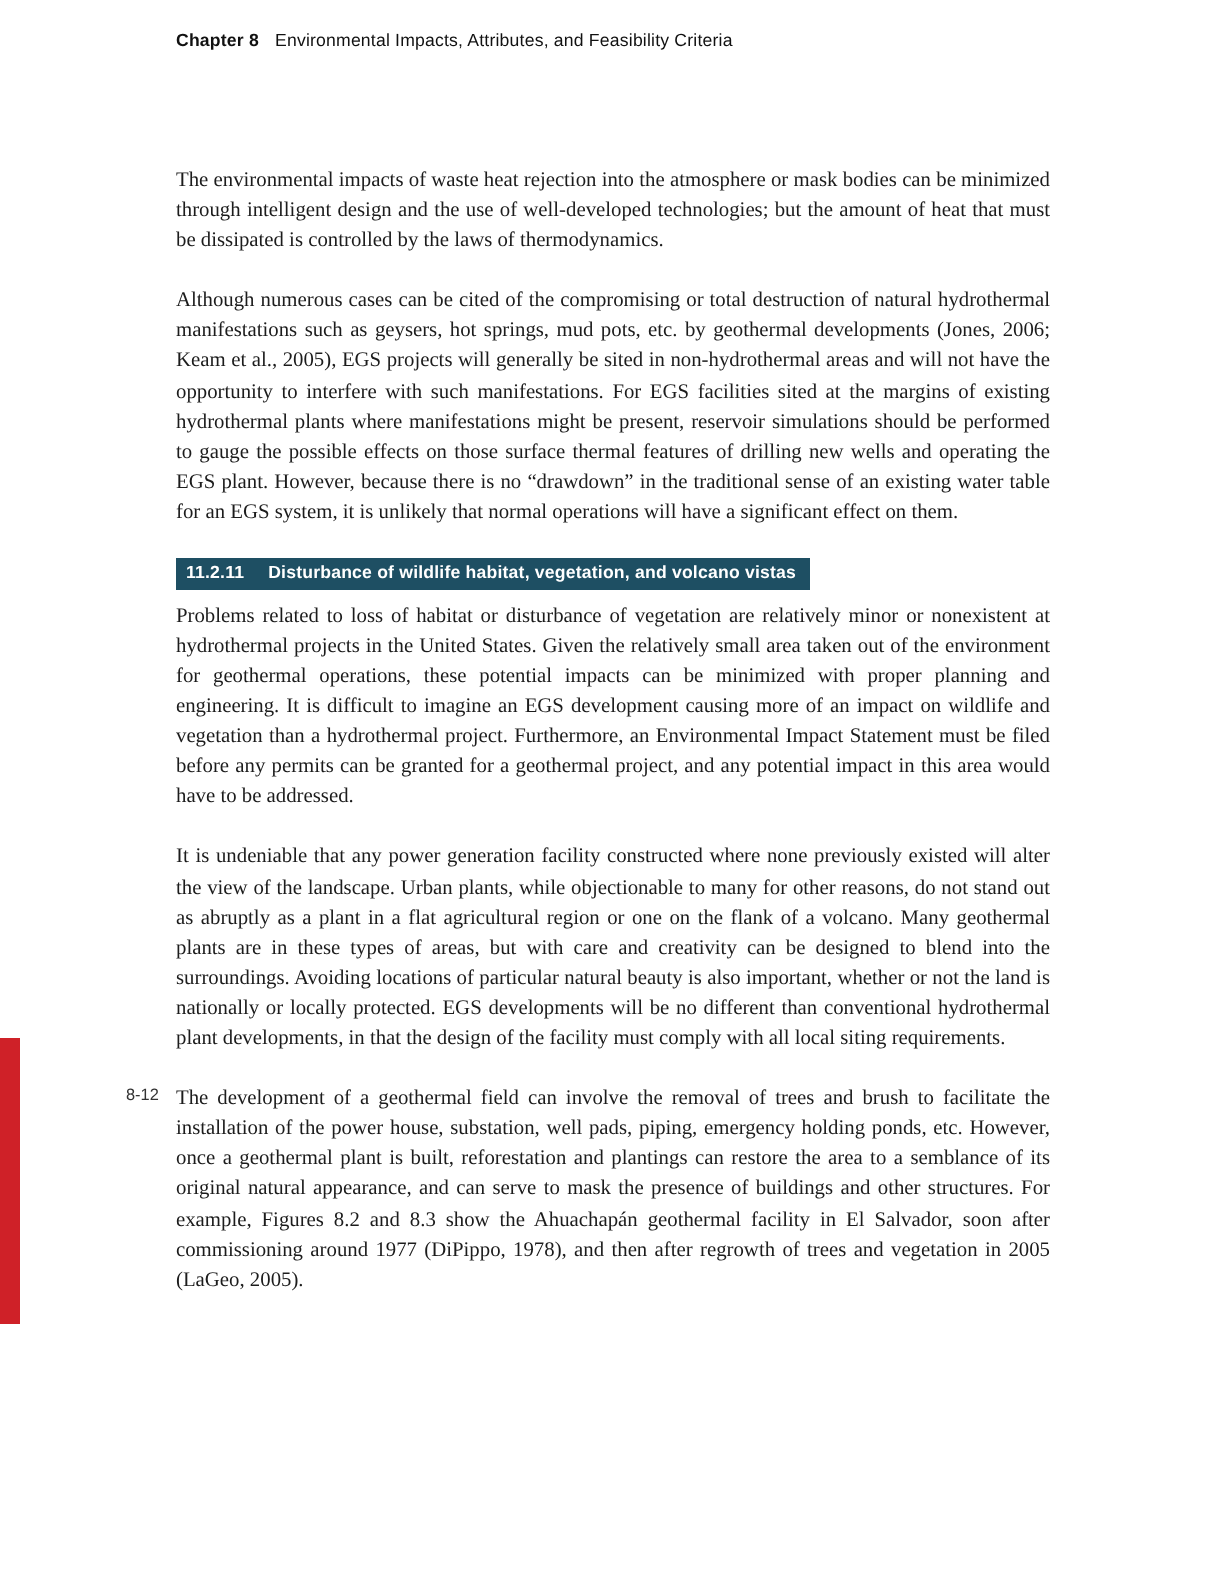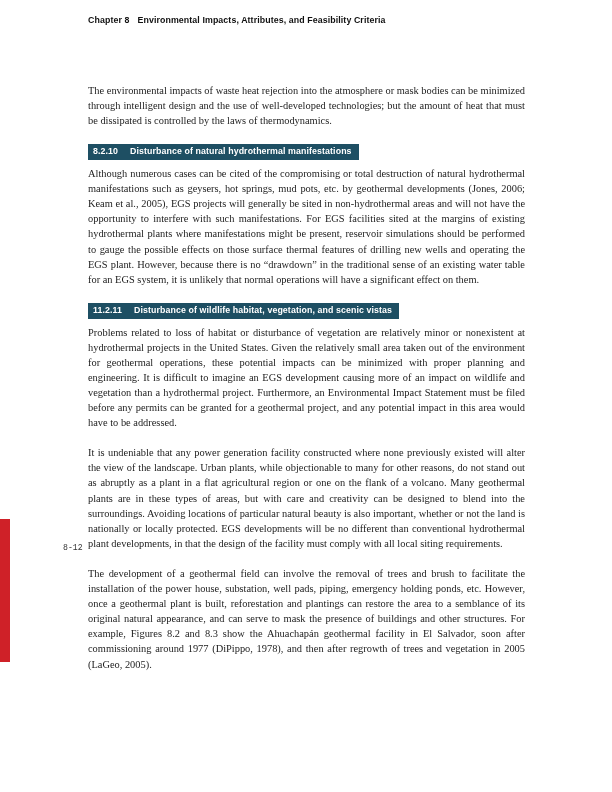--- a/index.html
+++ b/index.html
@@ -17,21 +17,21 @@
     top: 15px;
     left: 88px;
     width: 440px;
     font-family: "Liberation Sans", sans-serif;
     font-size: 8.8px;
     color: #111111;
     letter-spacing: 0.1px;
     white-space: nowrap;
   }
   .chapter-header .chapter-label { font-weight: 700; margin-right: 8px; }
-  .chapter-header .chapter-title { font-weight: 700; }
+  .chapter-header .chapter-title { font-weight: 400; }
   .body-column {
     position: absolute;
     top: 83px;
     left: 88px;
     width: 437px;
     font-family: "Liberation Serif", serif;
     font-size: 10.4px;
     line-height: 15.1px;
     color: #1c1c1c;
     text-align: justify;
@@ -54,50 +54,45 @@
     position: absolute;
     left: 0;
     top: 519px;
     width: 10px;
     height: 143px;
   }
   .page-number {
     position: absolute;
     left: 15px;
     top: 543px;
-    font-family: Liberation Mono, monospace;
+    font-family: Liberation Sans, sans-serif;
     font-size: 8.2px;
     color: #333333;
     padding-left: 48px;
   }
 </style>
 </head>
 <body>
 
 <div class="page">
 
   <div class="chapter-header">
     <span class="chapter-label">Chapter 8</span><span class="chapter-title">Environmental Impacts, Attributes, and Feasibility Criteria</span>
   </div>
 
   <div class="body-column">
 
     <p>The environmental impacts of waste heat rejection into the atmosphere or mask bodies can be minimized through intelligent design and the use of well-developed technologies; but the amount of heat that must be dissipated is controlled by the laws of thermodynamics.</p>
 
-    <div class="section-bar-row">
-      <span class="section-bar" style="background: rgb(30, 79, 99); color: rgb(255, 255, 255);">
-        <span class="section-number">8.2.10</span><span class="section-title">Disturbance of natural hydrothermal manifestations</span>
-      </span>
-    </div>
 
     <p>Although numerous cases can be cited of the compromising or total destruction of natural hydrothermal manifestations such as geysers, hot springs, mud pots, etc. by geothermal developments (Jones, 2006; Keam et al., 2005), EGS projects will generally be sited in non-hydrothermal areas and will not have the opportunity to interfere with such manifestations. For EGS facilities sited at the margins of existing hydrothermal plants where manifestations might be present, reservoir simulations should be performed to gauge the possible effects on those surface thermal features of drilling new wells and operating the EGS plant. However, because there is no “drawdown” in the traditional sense of an existing water table for an EGS system, it is unlikely that normal operations will have a significant effect on them.</p>
 
     <div class="section-bar-row">
       <span class="section-bar" style="background: rgb(30, 79, 99); color: rgb(255, 255, 255);">
-        <span class="section-number">11.2.11</span><span class="section-title">Disturbance of wildlife habitat, vegetation, and scenic vistas</span>
+        <span class="section-number">11.2.11</span><span class="section-title">Disturbance of wildlife habitat, vegetation, and volcano vistas</span>
       </span>
     </div>
 
     <p>Problems related to loss of habitat or disturbance of vegetation are relatively minor or nonexistent at hydrothermal projects in the United States. Given the relatively small area taken out of the environment for geothermal operations, these potential impacts can be minimized with proper planning and engineering. It is difficult to imagine an EGS development causing more of an impact on wildlife and vegetation than a hydrothermal project. Furthermore, an Environmental Impact Statement must be filed before any permits can be granted for a geothermal project, and any potential impact in this area would have to be addressed.</p>
     <p>It is undeniable that any power generation facility constructed where none previously existed will alter the view of the landscape. Urban plants, while objectionable to many for other reasons, do not stand out as abruptly as a plant in a flat agricultural region or one on the flank of a volcano. Many geothermal plants are in these types of areas, but with care and creativity can be designed to blend into the surroundings. Avoiding locations of particular natural beauty is also important, whether or not the land is nationally or locally protected. EGS developments will be no different than conventional hydrothermal plant developments, in that the design of the facility must comply with all local siting requirements.</p>
     <p>The development of a geothermal field can involve the removal of trees and brush to facilitate the installation of the power house, substation, well pads, piping, emergency holding ponds, etc. However, once a geothermal plant is built, reforestation and plantings can restore the area to a semblance of its original natural appearance, and can serve to mask the presence of buildings and other structures. For example, Figures 8.2 and 8.3 show the Ahuachapán geothermal facility in El Salvador, soon after commissioning around 1977 (DiPippo, 1978), and then after regrowth of trees and vegetation in 2005 (LaGeo, 2005).</p>
 
   </div>
 
   <div class="edge-tab" style="background: rgb(207, 33, 40);"></div>

